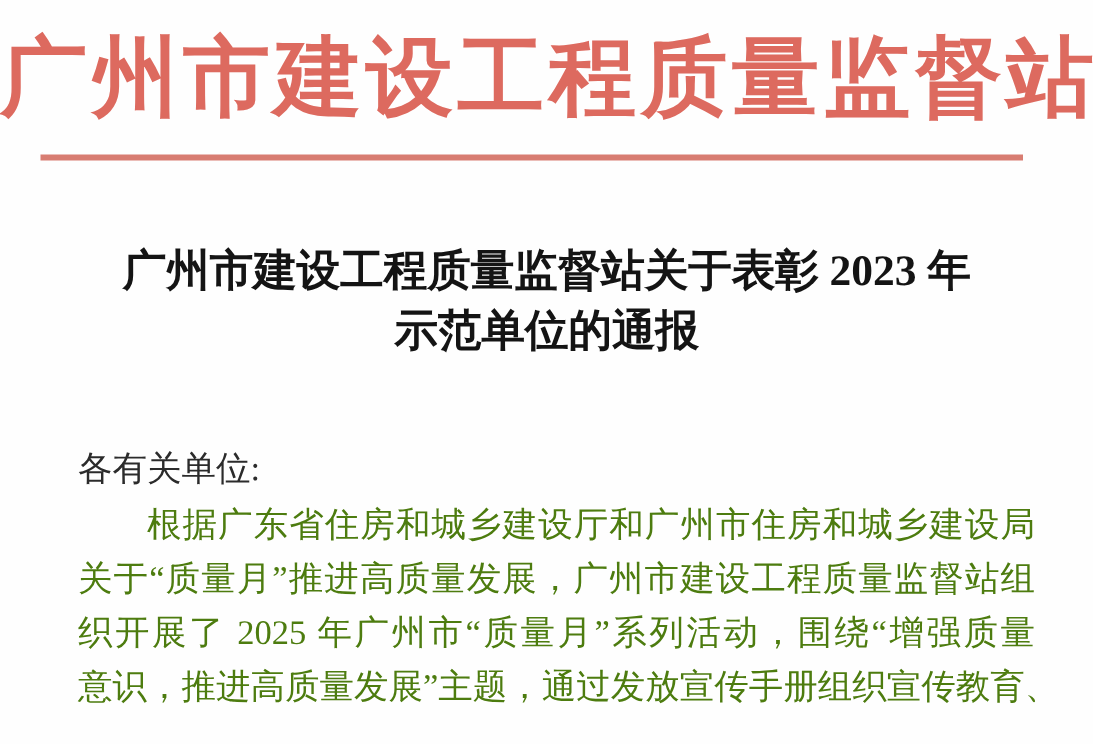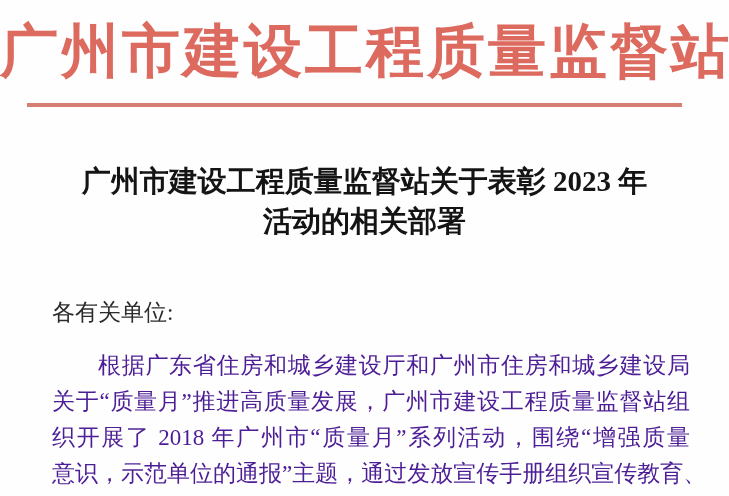--- a/index.html
+++ b/index.html
@@ -58,24 +58,24 @@
   .salutation {
     position: absolute;
     top: 297px;
     left: 52px;
     color: #2b2b2b;
     font-size: 23px;
     line-height: 32px;
   }
   .paragraph {
     position: absolute;
-    top: 348px;
+    top: 332px;
     left: 52px;
     width: 638px;
-    color: #4c1d95;
+    color: #4d7c0f;
     font-size: 23px;
   }
   .paragraph .para-line {
     display: block;
     line-height: 36px;
     text-align: justify;
     text-align-last: justify;
     text-justify: inter-character;
     white-space: nowrap;
   }
@@ -87,25 +87,25 @@
 <body>
 
 <div class="page">
 
   <div class="masthead">广州市建设工程质量监督站</div>
 
   <div class="divider"></div>
 
   <div class="doc-title">
     <span class="title-line">广州市建设工程质量监督站关于表彰 2023 年</span>
-    <span class="title-line">活动的相关部署</span>
+    <span class="title-line">示范单位的通报</span>
   </div>
 
   <div class="salutation">各有关单位:</div>
 
   <div class="paragraph">
     <span class="para-line indent">根据广东省住房和城乡建设厅和广州市住房和城乡建设局</span>
     <span class="para-line">关于“质量月”推进高质量发展，广州市建设工程质量监督站组</span>
-    <span class="para-line">织开展了 2018 年广州市“质量月”系列活动，围绕“增强质量</span>
-    <span class="para-line">意识，示范单位的通报”主题，通过发放宣传手册组织宣传教育、</span>
+    <span class="para-line">织开展了 2025 年广州市“质量月”系列活动，围绕“增强质量</span>
+    <span class="para-line">意识，推进高质量发展”主题，通过发放宣传手册组织宣传教育、</span>
   </div>
 
 </div>
 
 </body></html>

